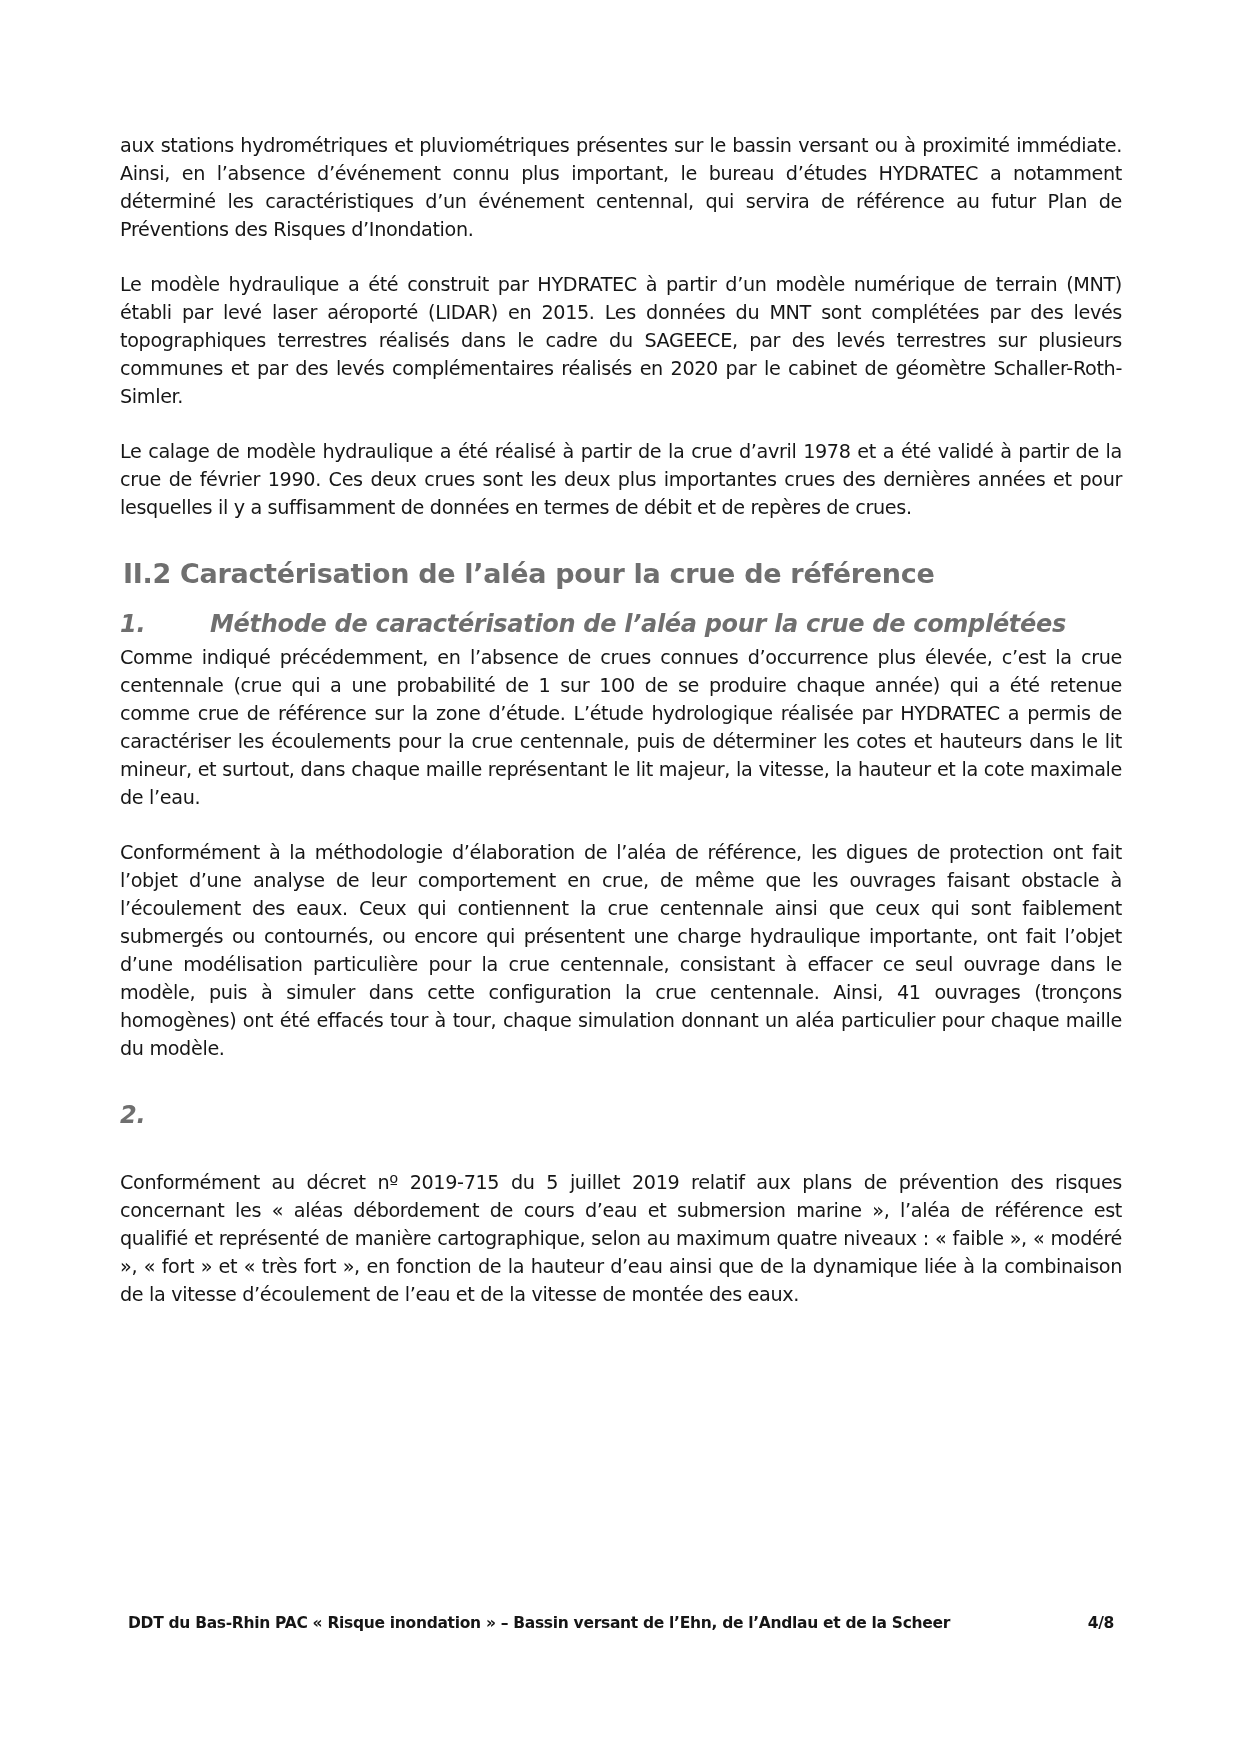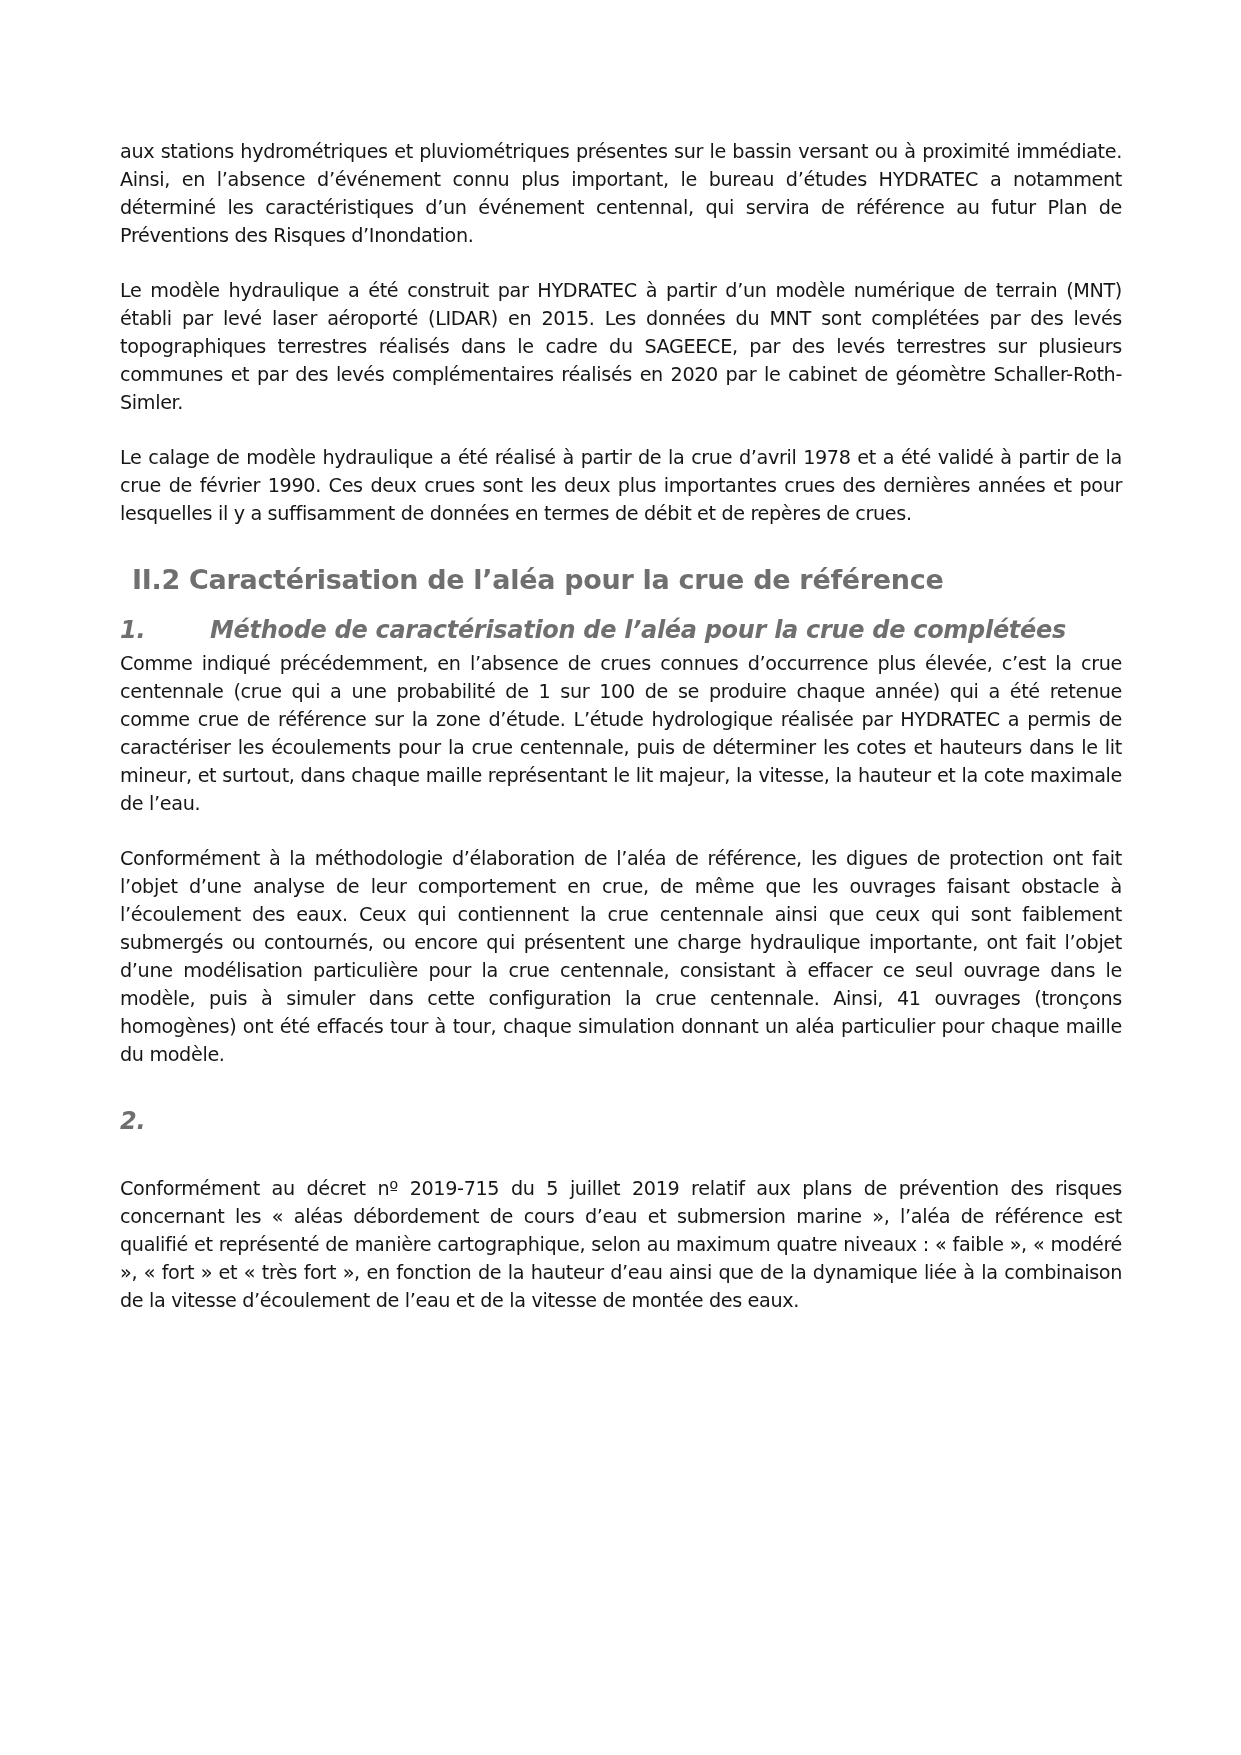--- a/index.html
+++ b/index.html
@@ -8,21 +8,21 @@
     .content {
       position: absolute; left: 120px; top: 120px; width: 1002px;
       font-family: "DejaVu Sans", sans-serif; color: #161616;
     }
     p.body {
       margin: 0; font-size: 19.2px; line-height: 28px; text-align: justify;
       letter-spacing: -0.35px; word-spacing: 0px;
     }
     .gap-para { height: 27px; }
     h2.section {
-      margin: 12px; font-size: 27px; line-height: 36px; font-weight: bold;
+      margin: 3px; font-size: 27px; line-height: 36px; font-weight: bold;
       color: #6f6f6f; letter-spacing: -0.3px;
     }
     h3.sub {
       margin: 0; font-size: 24px; line-height: 32px; font-weight: bold; font-style: italic;
       color: #6f6f6f; display: flex; letter-spacing: -0.3px;
     }
     h3.sub .num { width: 90px; flex: 0 0 90px; }
     ul.dash { list-style: none; margin: 0; padding: 0; font-size: 19.2px; line-height: 28px; letter-spacing: -0.35px; }
     ul.dash li::before { content: "\2013\00a0"; }
     .footer {
@@ -31,21 +31,21 @@
       color: #161616; letter-spacing: -0.3px; display: flex; justify-content: space-between;
     }
     .footer .pg { margin-right: 4px; }
   </style>
 </head>
 <body>
 
 <div class="page">
   <div class="content">
 
-    <p class="body" style="margin-top:18px">aux stations hydrométriques et pluviométriques présentes sur le bassin versant ou à proximité immédiate. Ainsi, en l’absence d’événement connu plus important, le bureau d’études HYDRATEC a notamment déterminé les caractéristiques d’un événement centennal, qui servira de référence au futur Plan de Préventions des Risques d’Inondation.</p>
+    <p class="body" style="margin-top:12px">aux stations hydrométriques et pluviométriques présentes sur le bassin versant ou à proximité immédiate. Ainsi, en l’absence d’événement connu plus important, le bureau d’études HYDRATEC a notamment déterminé les caractéristiques d’un événement centennal, qui servira de référence au futur Plan de Préventions des Risques d’Inondation.</p>
     <div class="gap-para"></div>
 
     <p class="body">Le modèle hydraulique a été construit par HYDRATEC à partir d’un modèle numérique de terrain (MNT) établi par levé laser aéroporté (LIDAR) en 2015. Les données du MNT sont complétées par des levés topographiques terrestres réalisés dans le cadre du SAGEECE, par des levés terrestres sur plusieurs communes et par des levés complémentaires réalisés en 2020 par le cabinet de géomètre Schaller-Roth-Simler.</p>
     <div class="gap-para"></div>
 
     <p class="body">Le calage de modèle hydraulique a été réalisé à partir de la crue d’avril 1978 et a été validé à partir de la crue de février 1990. Ces deux crues sont les deux plus importantes crues des dernières années et pour lesquelles il y a suffisamment de données en termes de débit et de repères de crues.</p>
 
     <h2 class="section" style="margin-top:34px">II.2 Caractérisation de l’aléa pour la crue de référence</h2>
 
     <h3 class="sub" style="margin-top:16px">
@@ -60,13 +60,17 @@
 
     <h3 class="sub" style="margin-top:36px">
       <span class="num">2.</span>
     </h3>
 
     <p class="body" style="margin-top:38px">Conformément au décret nº 2019-715 du 5 juillet 2019 relatif aux plans de prévention des risques concernant les « aléas débordement de cours d’eau et submersion marine », l’aléa de référence est qualifié et représenté de manière cartographique, selon au maximum quatre niveaux : « faible », « modéré », « fort » et « très fort », en fonction de la hauteur d’eau ainsi que de la dynamique liée à la combinaison de la vitesse d’écoulement de l’eau et de la vitesse de montée des eaux.</p>
     <div class="gap-para"></div>
 
   </div>
 
+  <div class="footer">
+    <span>DDT du Bas-Rhin PAC « Risque inondation » – Bassin versant de l’Ehn, de l’Andlau et de la Scheer</span>
+    <span class="pg">4/8</span>
+  </div>
 </div>
 
 </body></html>

